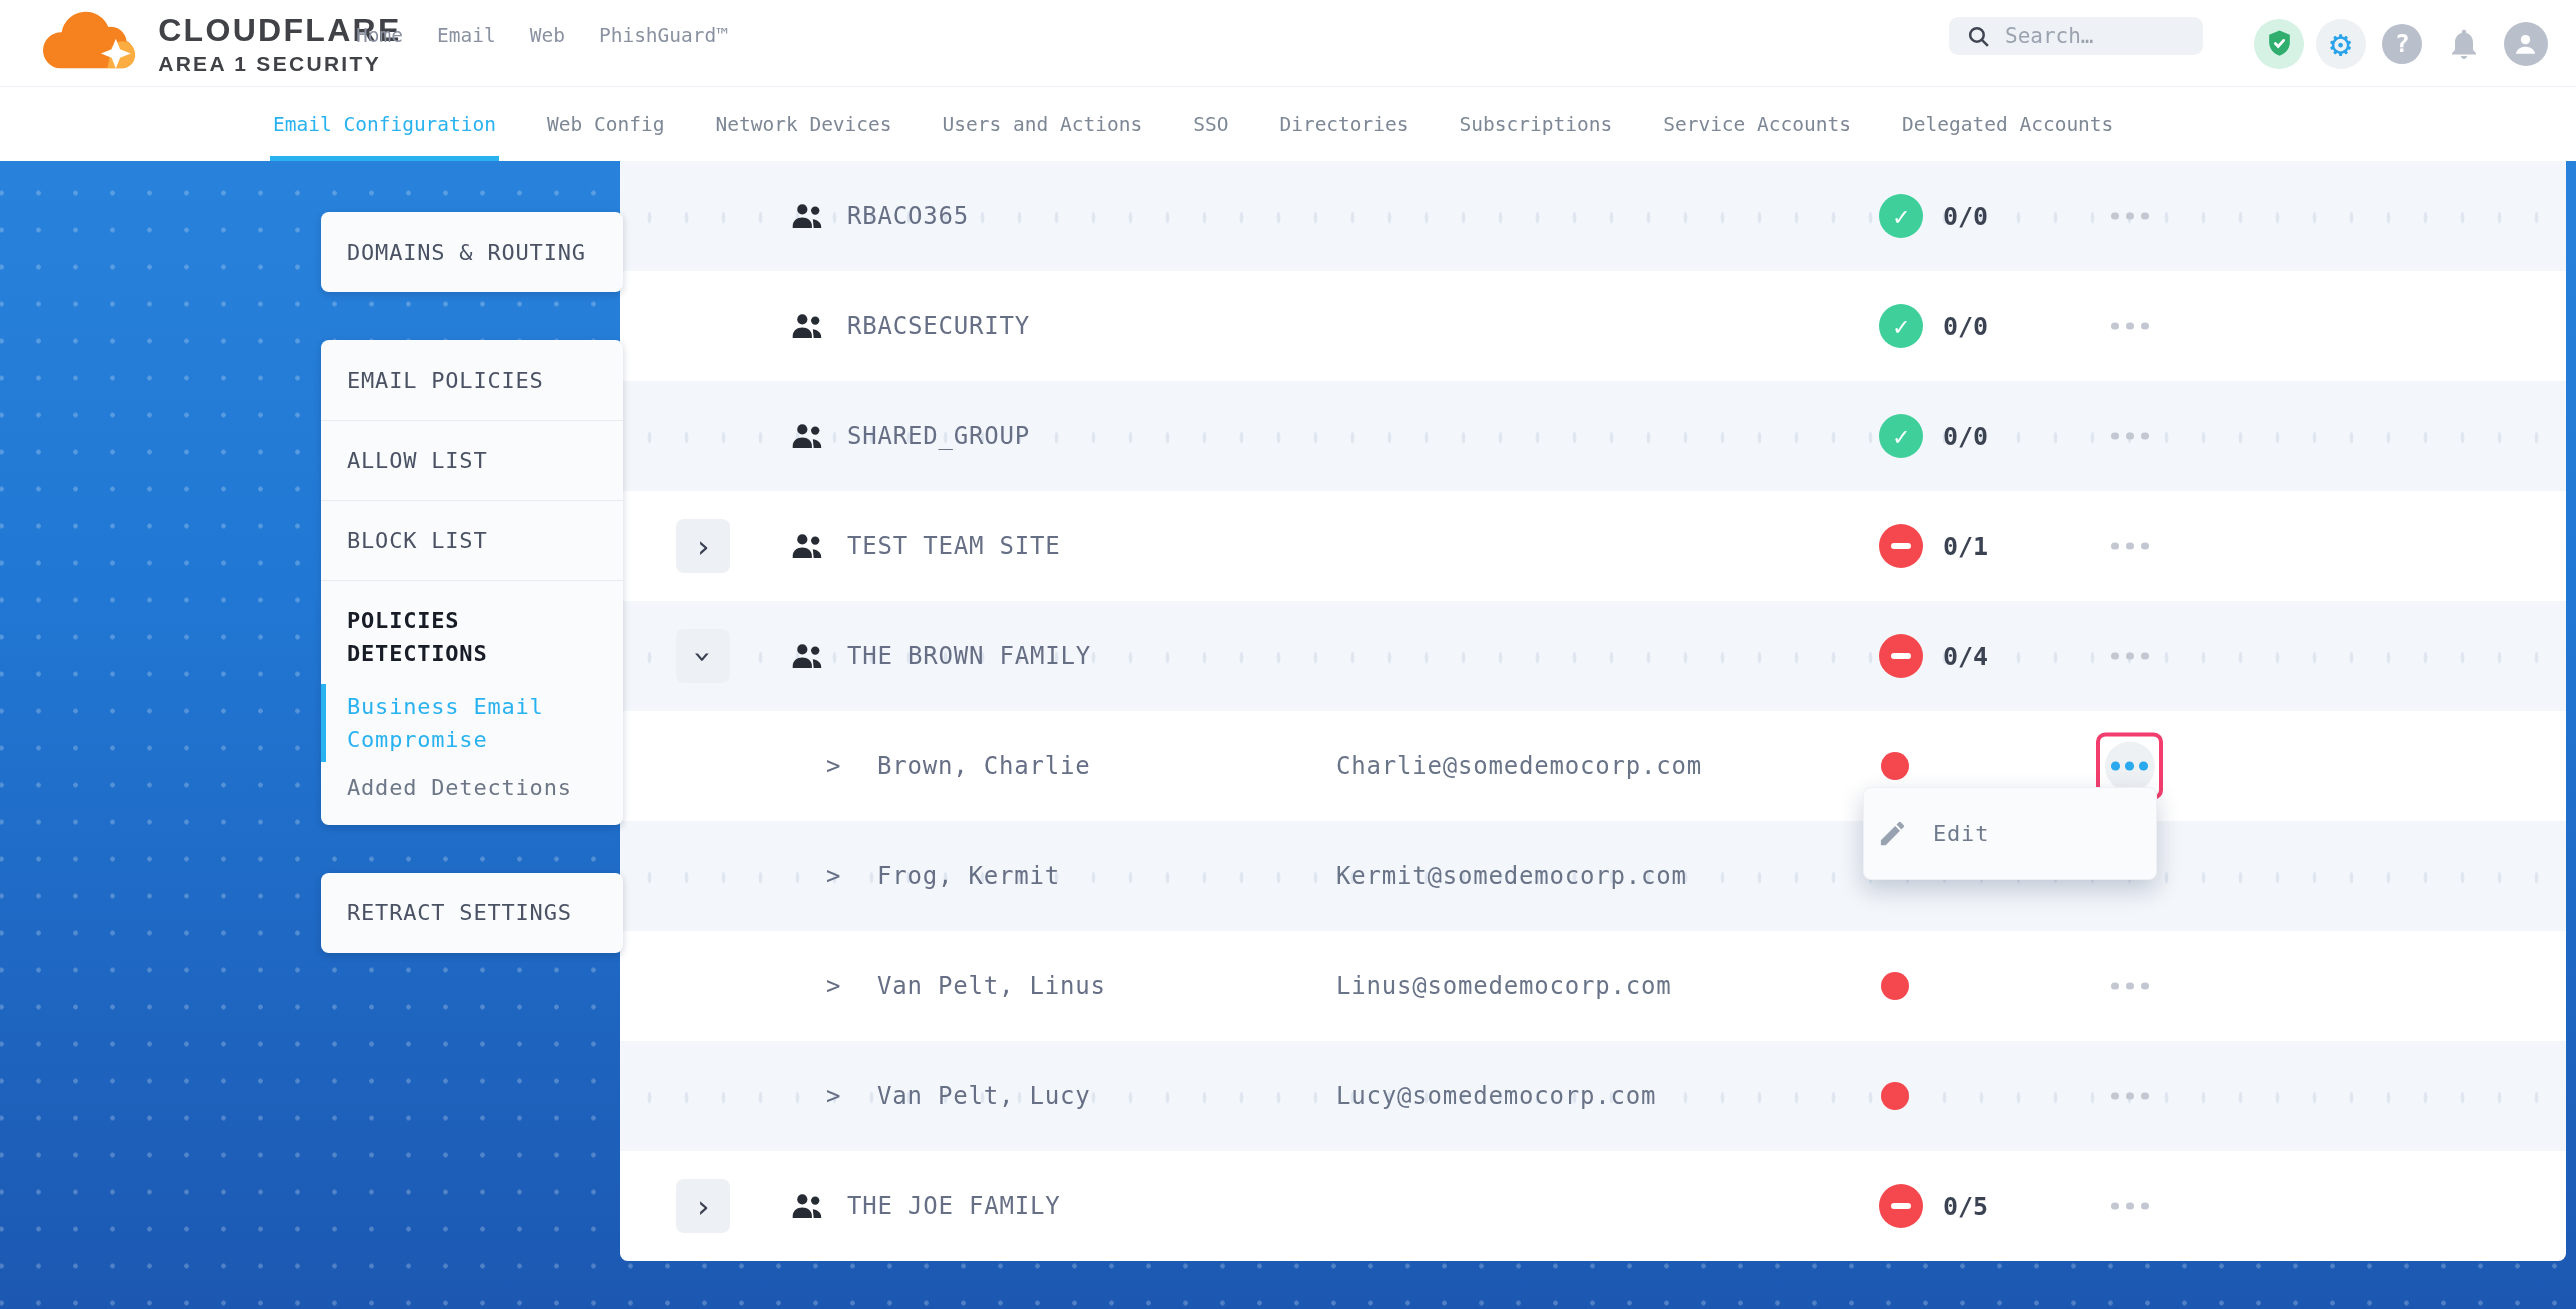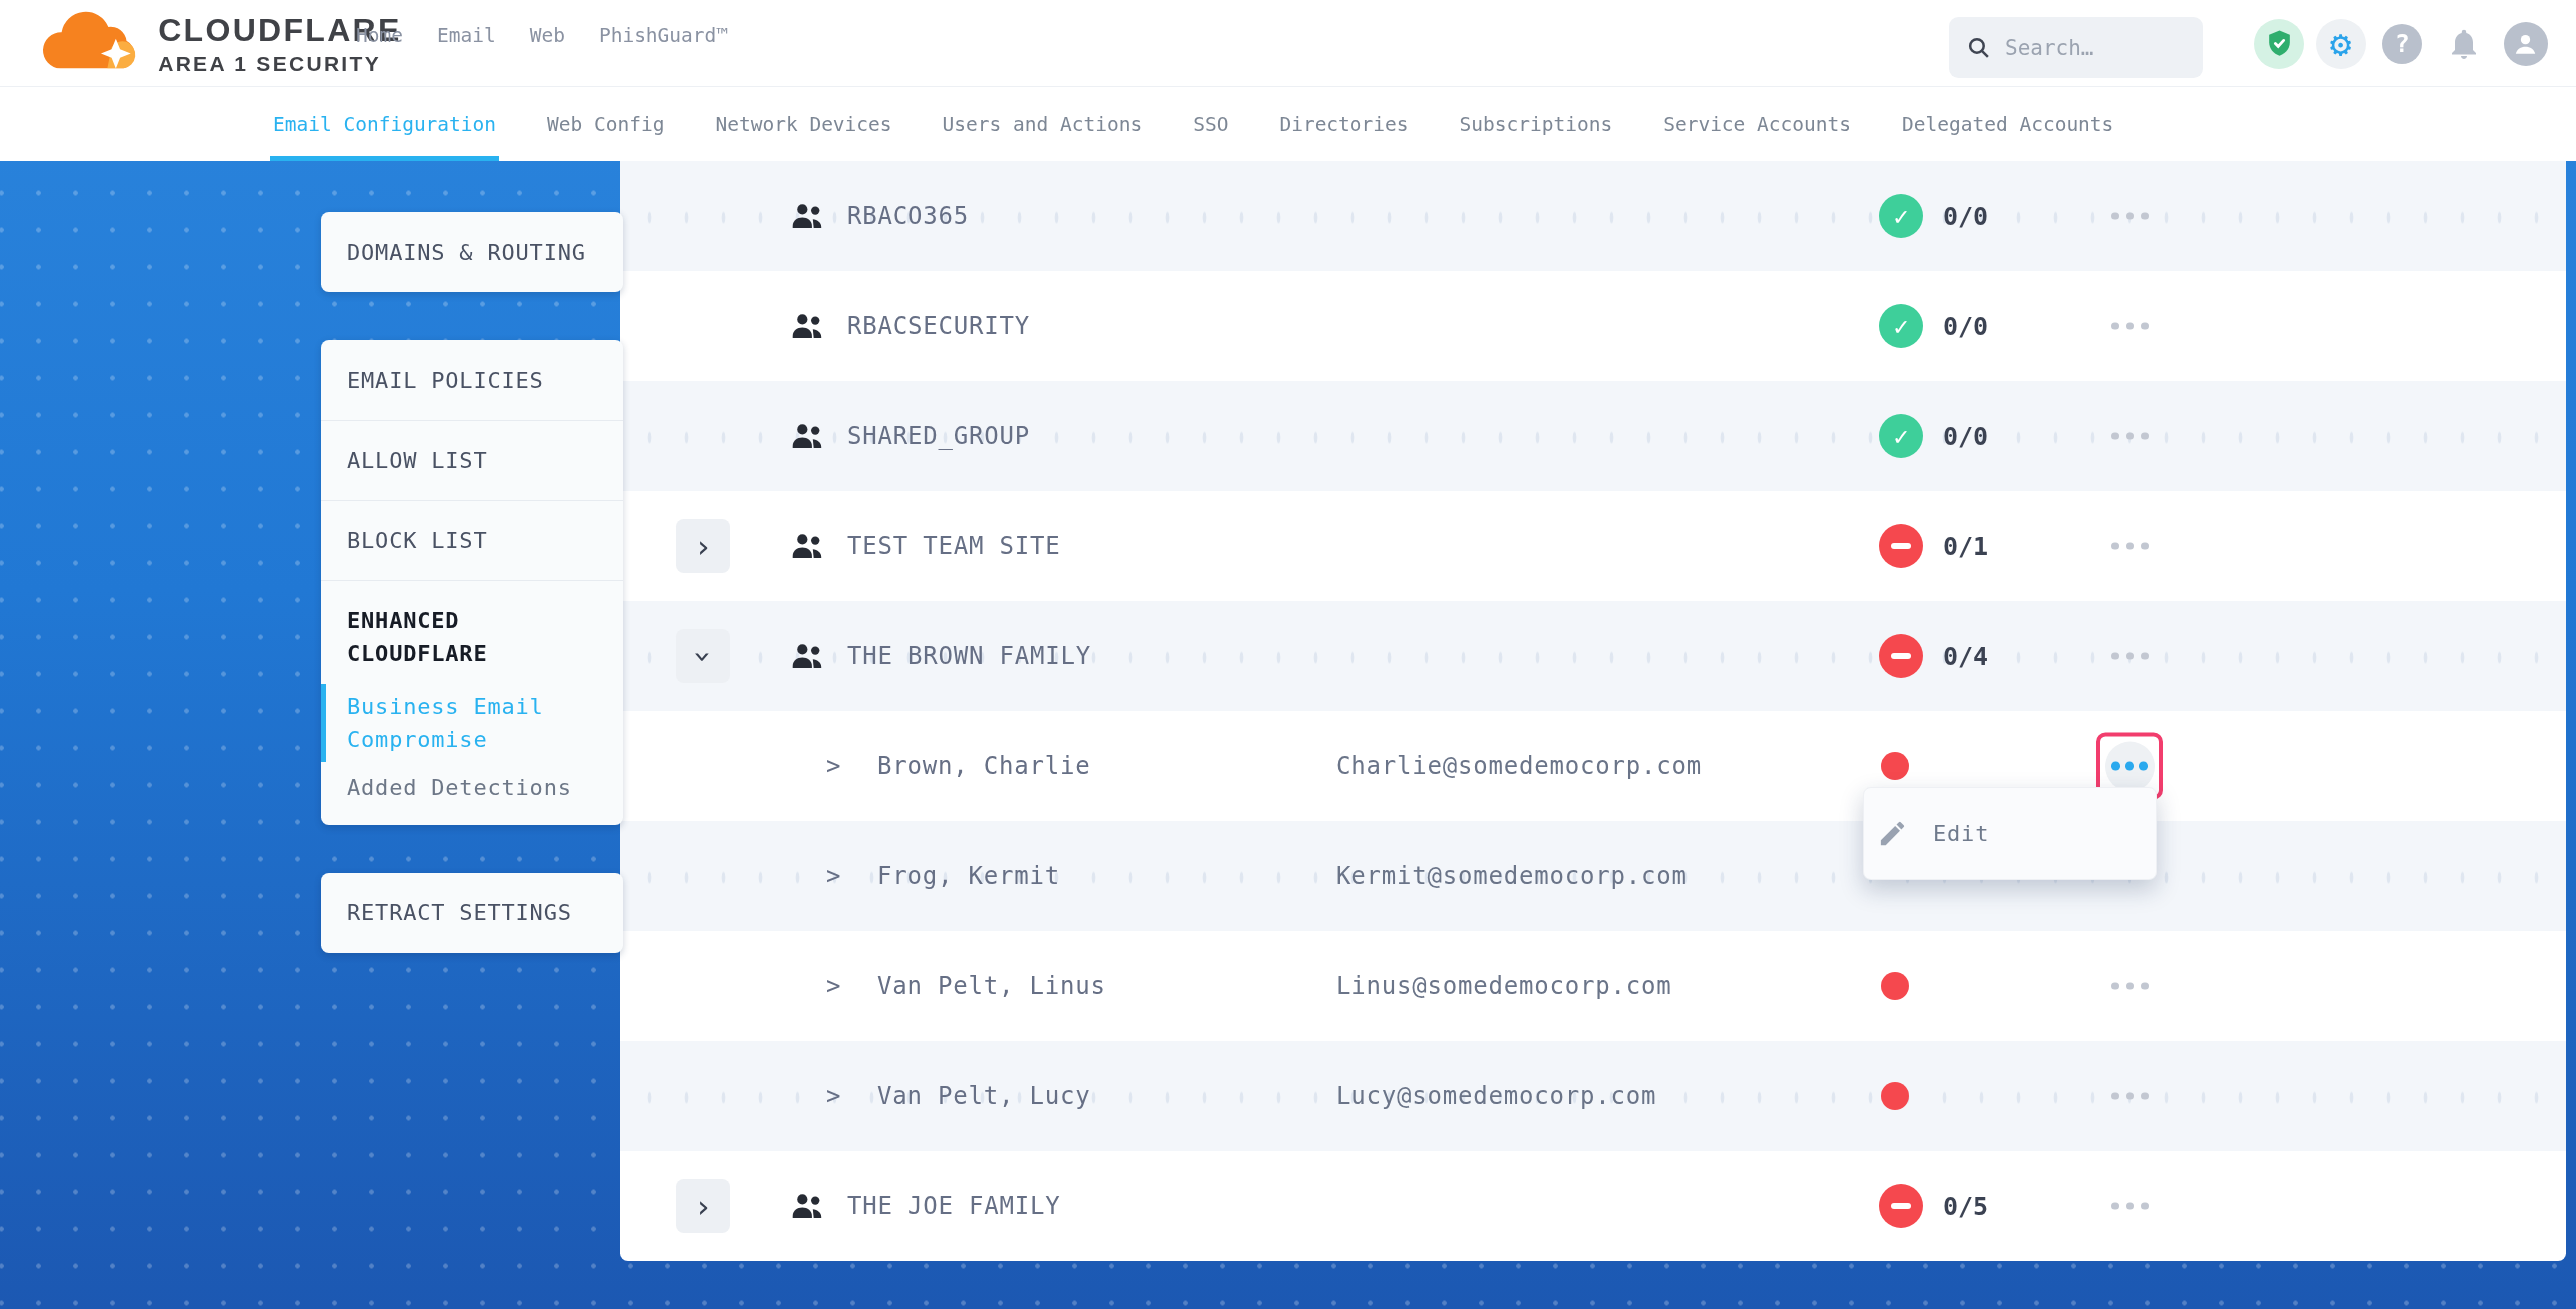--- a/index.html
+++ b/index.html
@@ -18,21 +18,21 @@
   .topbar { position:absolute; top:0; left:0; width:2576px; height:87px;
             background:#ffffff; z-index:6; border-bottom:0.8px solid #edf0f4; }
   .brand { position:absolute; left:35px; top:4.7px; display:flex; align-items:center; }
   .brand-cloud { width:117px; height:78px; }
   .brand-text { margin-left:6.2px; font-family:"Liberation Sans", sans-serif; }
   .brand-name { font-size:32px; font-weight:bold; color:#404247; letter-spacing:2.3px; }
   .brand-sub  { font-size:21px; font-weight:bold; color:#404247; letter-spacing:2.3px; margin-top:3.1px; }
   .top-nav { position:absolute; left:356px; top:0; height:71px; display:flex; align-items:center; gap:34px; }
   .top-nav-item { font-size:19.5px; color:#8a92a2; cursor:pointer; }
 
-  .search-pill { position:absolute; left:1949px; top:17px; width:254px; height:61px;
+  .search-pill { position:absolute; left:1949px; top:17px; width:254px; height:38px;
                  background:#eef1f5; border-radius:9.3px; display:flex; align-items:center; padding:16px 17px; }
   .search-pill svg { width:25px; height:25px; flex:0 0 auto; }
   .search-input { border:none; outline:none; background:transparent; margin-left:14px; width:179px;
                   font-family:"DejaVu Sans Mono", monospace; font-size:21px; color:#3f4552; }
   .search-input::placeholder { color:#9ba3b0; }
 
   .top-icons { position:absolute; left:2254px; top:18.7px; display:flex; gap:11.7px; align-items:center; }
   .t-ico { width:50px; height:50px; border-radius:50%; display:flex; align-items:center;
            justify-content:center; cursor:pointer; }
   .t-ico.green { background:#d5f2e4; }
@@ -191,21 +191,21 @@
   <aside class="sidebar">
     <div class="side-card">
       <div class="side-item">DOMAINS &amp; ROUTING</div>
     </div>
 
     <div class="side-card">
       <div class="side-item">EMAIL POLICIES</div>
       <div class="side-item">ALLOW LIST</div>
       <div class="side-item">BLOCK LIST</div>
       <div class="enh-block">
-        <div class="enh-title">ENHANCED CLOUDFLARE</div>
+        <div class="enh-title">POLICIES DETECTIONS</div>
         <div class="enh-link">Business Email Compromise</div>
         <div class="enh-sub">Added Detections</div>
       </div>
     </div>
 
     <div class="side-card">
       <div class="side-item">RETRACT SETTINGS</div>
     </div>
   </aside>
 

